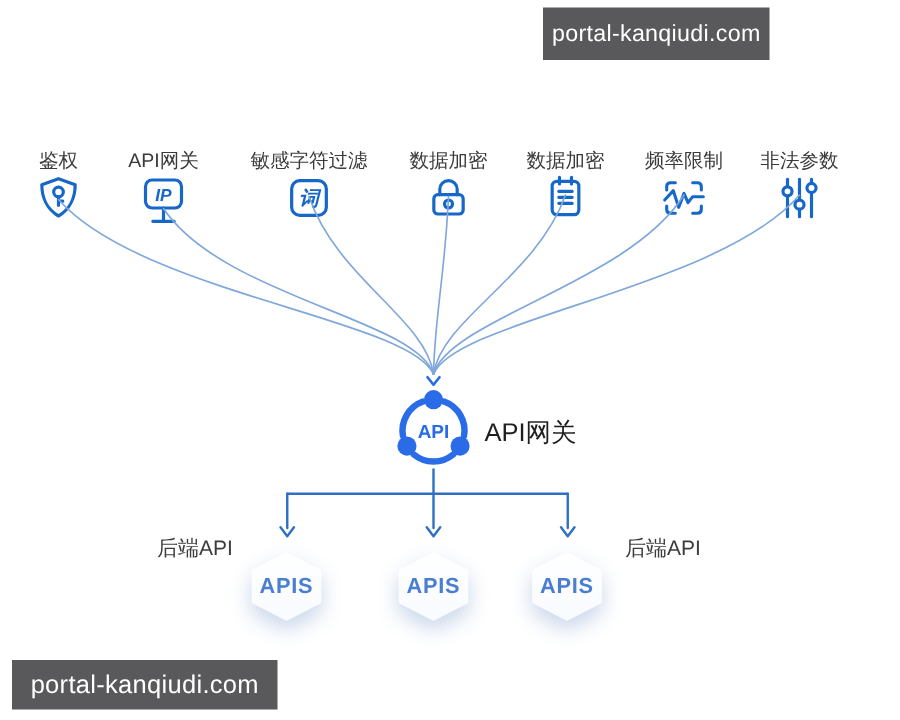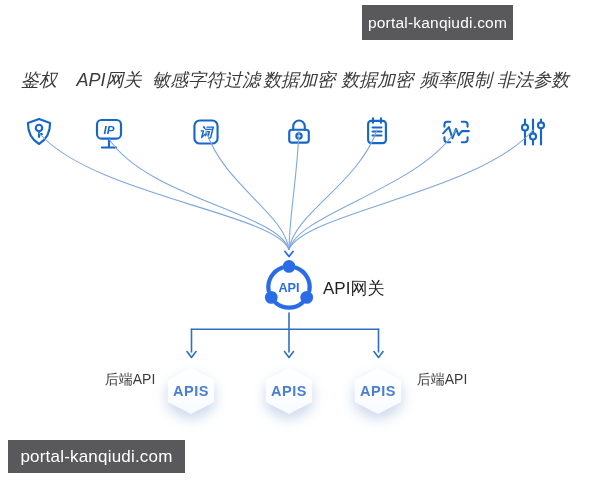--- a/index.html
+++ b/index.html
@@ -10,22 +10,22 @@
   }
   .stage{position:relative;width:600px;height:480px;background:var(--page-bg,#fff);}
   .banner{
     position:absolute;background:var(--banner-bg,#59595B);color:var(--banner-text,#fff);
     display:flex;align-items:center;justify-content:center;
     letter-spacing:.2px;white-space:nowrap;
   }
   .banner.top{left:362px;top:5px;width:151px;height:35px;font-size:15.5px;}
   .banner.bottom{left:8px;top:440px;width:177px;height:33px;font-size:17px;}
   .feature-label{
-    position:absolute;transform:translateX(-50%);top:68px;
-    font-size:18px;color:var(--label-text,#3A3A3A);white-space:nowrap;font-style:italic;
+    position:absolute;transform:translateX(-50%);top:98px;
+    font-size:13px;color:var(--label-text,#3A3A3A);white-space:nowrap;
   }
   .feature-icon{
     position:absolute;transform:translateX(-50%);top:116px;
     color:var(--feature-icon,#1767C9);line-height:0;font-style:italic;
   }
   #overlay{position:absolute;left:0;top:0;width:600px;height:480px;pointer-events:none;}
   .gateway-icon{
     position:absolute;left:259px;top:258px;color:var(--gateway-blue,#2A6CE8);line-height:0;
   }
   .gateway-name{
@@ -39,21 +39,21 @@
   .hex{
     width:100%;height:100%;background:linear-gradient(#ffffff,#f8fbff);
     clip-path:polygon(50% 0%,93% 26%,93% 74%,50% 100%,7% 74%,7% 26%);
     display:flex;align-items:center;justify-content:center;
   }
   .hex span{
     font-size:14.5px;font-weight:700;letter-spacing:.5px;
     color:var(--apis-text,#4A7ED0);
   }
   .backend-label{
-    position:absolute;transform:translate(-50%,-50%);top:380px;
+    position:absolute;transform:translate(-50%,-50%);top:366px;
     font-size:14px;color:#3c3c3c;white-space:nowrap;
   }
   .credit{
     position:absolute;right:12px;top:398px;font-size:13px;font-weight:600;
     color:var(--credit-text,#9B9B9B);white-space:nowrap;
     text-shadow:1px 1px 0 rgba(255,255,255,.9),-1px -1px 1px rgba(0,0,0,.12);
   }
   svg text{font-family:"Liberation Sans","DejaVu Sans",sans-serif;}
 </style>
 </head>

